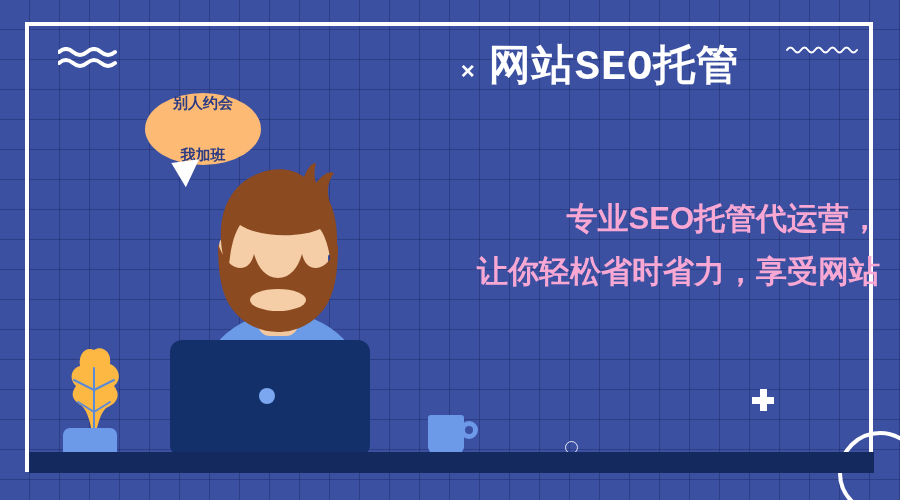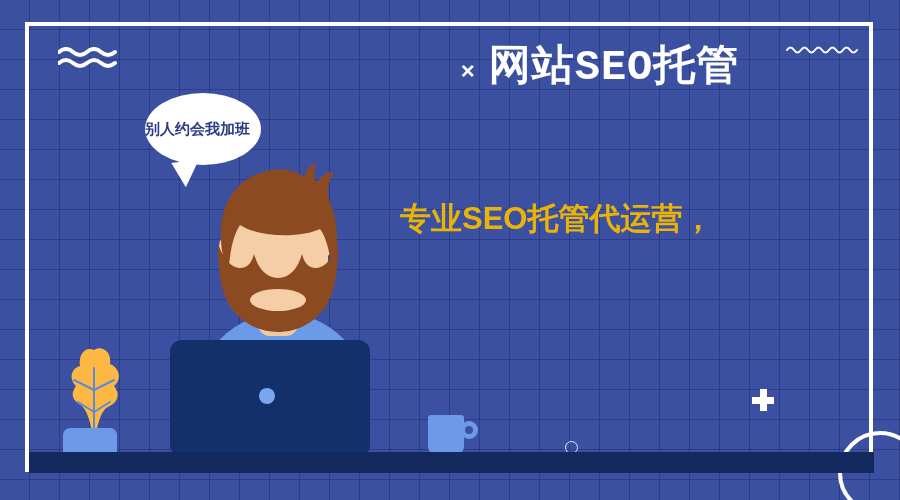--- a/index.html
+++ b/index.html
@@ -133,42 +133,42 @@
     line-height: 1.3;
     white-space: nowrap;
   }
 
   
   .body-copy {
     position: absolute;
     left: 400px;
     top: 192px;
     width: 480px;
-    text-align: left;
-    color: #eab308;
+    text-align: right;
+    color: #f9a8d4;
     font-size: 31px;
     font-weight: bold;
     line-height: 1.72;
   }
   .body-copy .line { display: block; white-space: nowrap; }
   .body-copy .line.l2 { margin-left: -6px; }
 
   
   .bubble {
     position: absolute;
     left: 145px;
     top: 93px;
     width: 116px;
     height: 72px;
-    background: #ffffff;
+    background: #fdba74;
     border-radius: 50%;
     display: flex;
-    flex-direction: row;
+    flex-direction: column;
     align-items: center;
-    justify-content: flex-start;
+    justify-content: space-between;
     color: #2b3c84;
     font-size: 15px;
     font-weight: bold;
     line-height: 1.32;
     text-align: center;
   }
   .bubble .tail {
     position: absolute;
     left: 28px;
     bottom: -22px;
@@ -383,15 +383,16 @@
   </div>
 
   <div class="title-row layer-text">
     <span class="title-x">×</span>
     <span class="title-text">网站SEO托管</span>
   </div>
 
 
   <div class="body-copy layer-text">
     <span class="line l1">专业SEO托管代运营，</span>
+    <span class="line l2">让你轻松省时省力，享受网站</span>
   </div>
 
 </div>
 
 </body></html>

